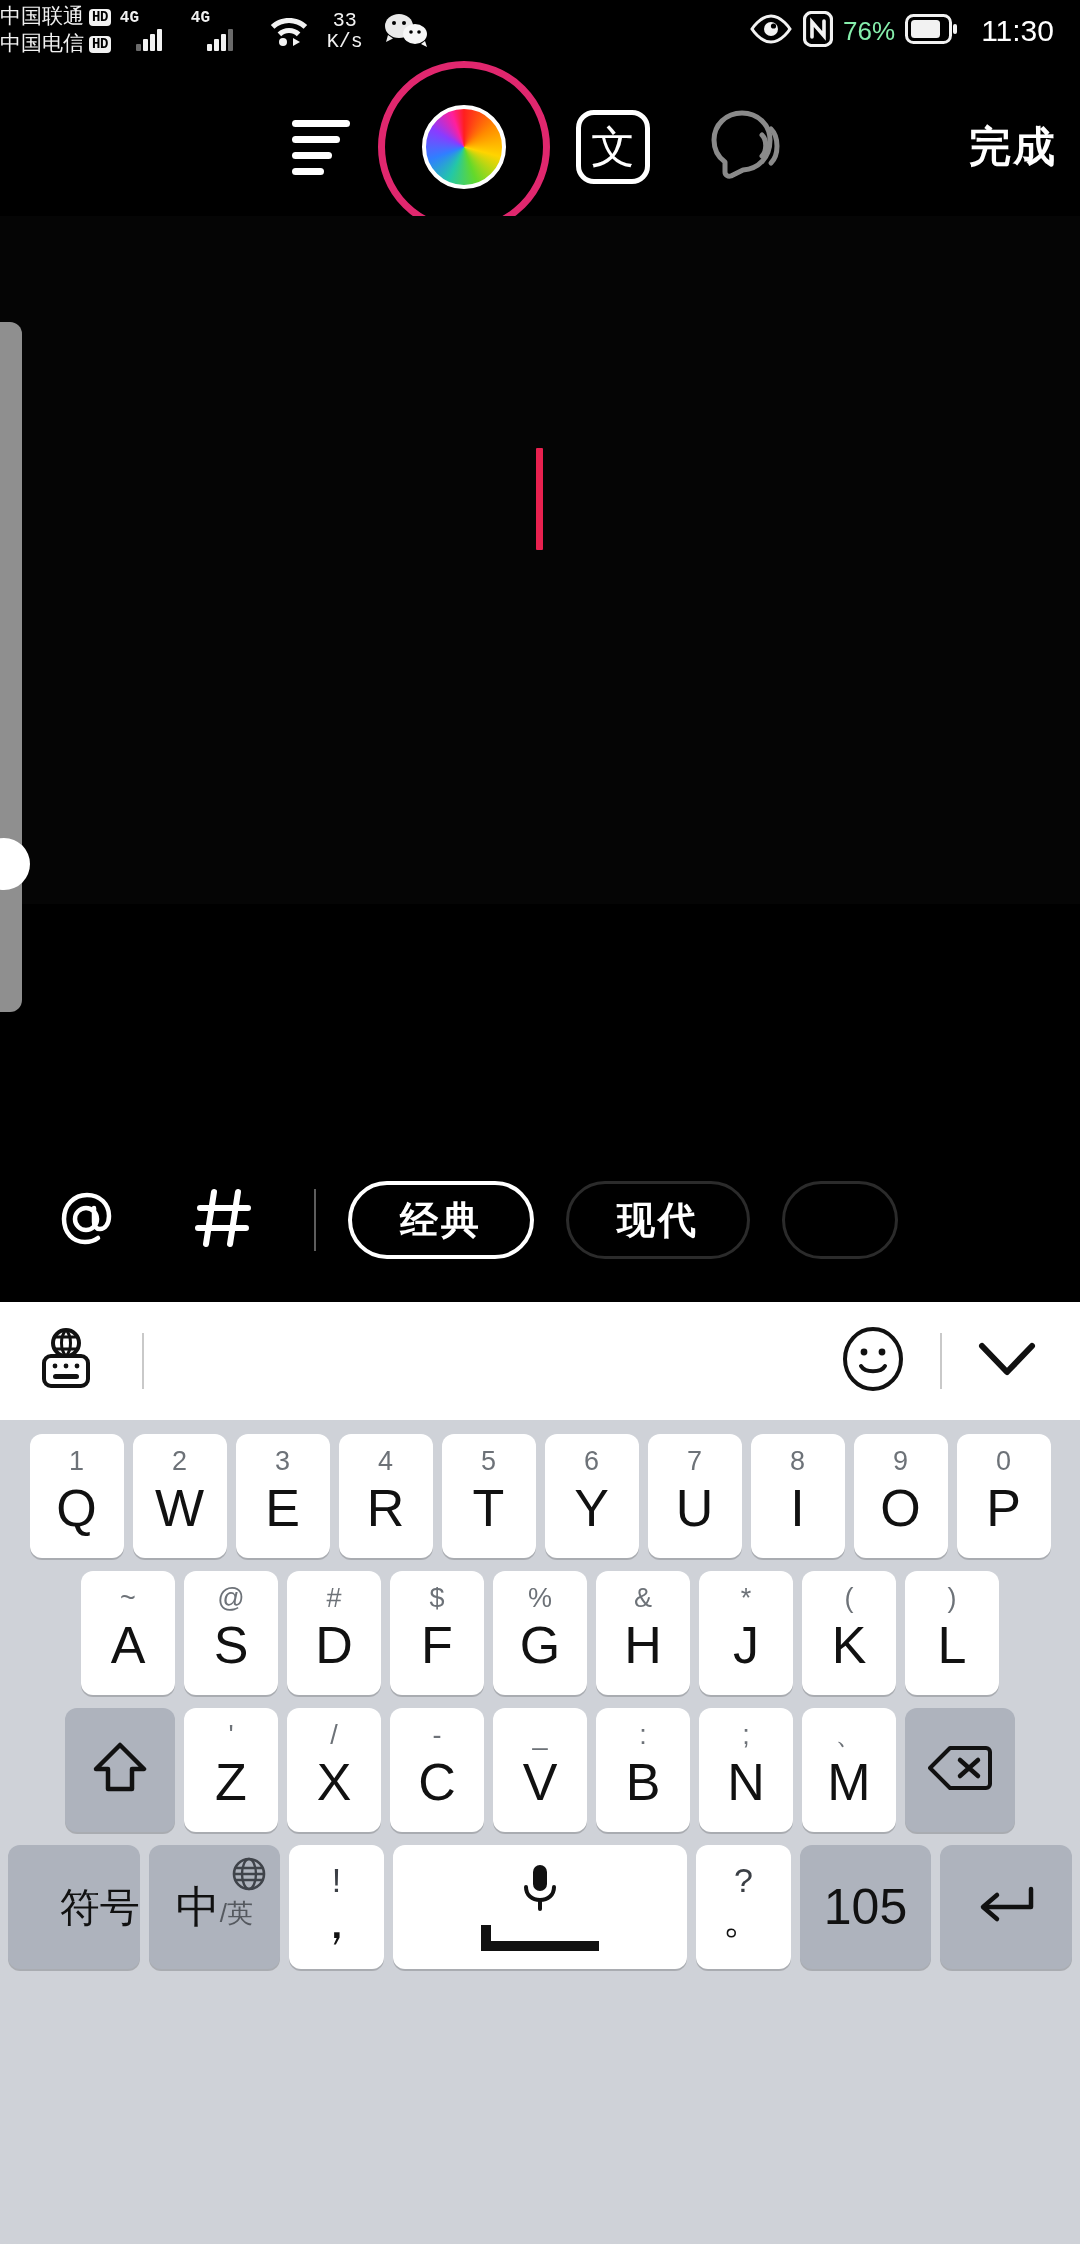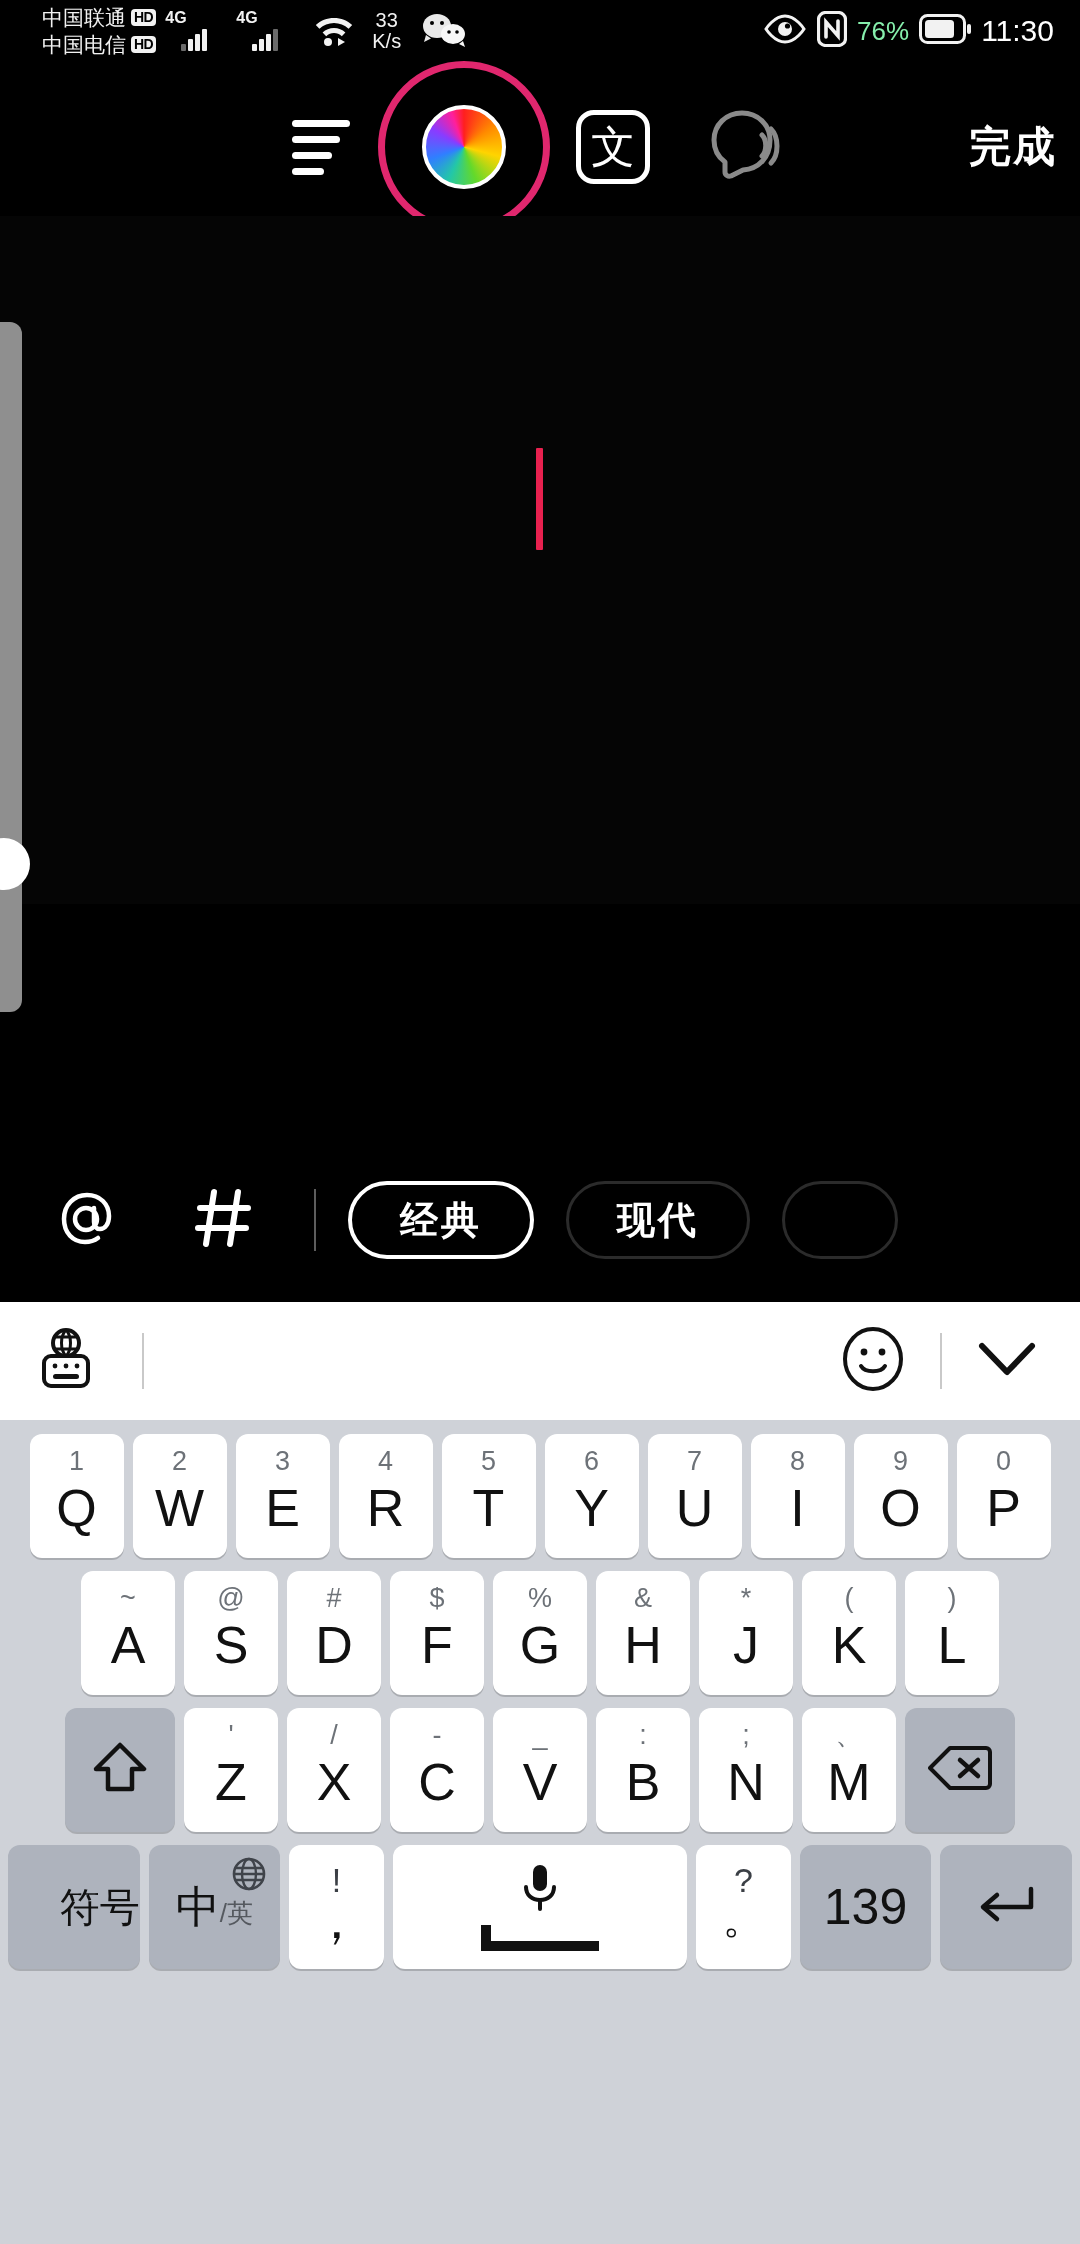--- a/index.html
+++ b/index.html
@@ -9,21 +9,21 @@
     font-family:"Liberation Sans", "DejaVu Sans", sans-serif;
     overflow:hidden;
   }
   .screen { position:relative; width:1080px; height:2244px; background:#000; }
 
   
   .statusbar {
     position:absolute; top:0; left:0; width:1080px; height:62px;
     display:flex; align-items:center; background:#000; color:#fff;
   }
-  .sb-left { display:flex; align-items:center; padding-left:42px; gap:9px; }
+  .sb-left { display:flex; align-items:center; gap:9px;font-family:Liberation Mono, monospace; }
   .carriers { display:flex; flex-direction:column; gap:1px; }
   .carrier-row { display:flex; align-items:center; gap:5px; }
   .carrier-name { font-size:21px; letter-spacing:0px; line-height:26px; color:#f2f2f2; }
   .hd-badge {
     font-size:14px; font-weight:bold; background:#f2f2f2; color:#000;
     border-radius:4px; padding:0 3px; line-height:17px; letter-spacing:-0.5px;
   }
   .gen-label { font-size:16px; font-weight:bold; position:absolute; top:0px; left:0; color:#f2f2f2;}
   .bars { display:flex; align-items:flex-end; gap:2px; height:26px; margin-top:18px; }
   .bars i { width:5px; background:#f2f2f2; border-radius:1px; display:block; }
@@ -32,21 +32,21 @@
   .bars i:nth-child(3){ height:17px; }
   .bars i:nth-child(4){ height:22px; }
   .bars i.dim { background:#6a6a6a; }
   .sig-wrap { width:62px; height:44px; position:relative; }
   .sig-wrap .bars { position:absolute; bottom:2px; left:16px; margin:0; }
   .wifi-ic { margin-left:6px; }
   .netspeed { font-size:20px; line-height:21px; text-align:center; margin-left:8px; color:#f2f2f2; }
   .wechat-ic { margin-left:12px; }
   .sb-right { margin-left:auto; display:flex; align-items:center; gap:10px; padding-right:26px; }
   .batt-pct { font-size:26px; color:#86efac; }
-  .clock { font-size:30px; color:#fff; margin-left:0; }
+  .clock { font-size:30px; color:#fff; margin-left:14px; }
 
   
   .edit-toolbar {
     position:absolute; top:78px; left:0; width:1080px; height:138px;
     display:flex; align-items:center;
   }
   .align-btn { margin-left:290px; width:62px; height:62px; display:flex; align-items:center; justify-content:center; }
   .align-lines { width:58px; display:flex; flex-direction:column; gap:9px; align-items:flex-start; }
   .align-lines span { height:7px; background:#fff; border-radius:4px; display:block; }
   .align-lines span:nth-child(1){ width:58px; }
@@ -541,21 +541,21 @@
           <span class="space-underline"></span>
         </span>
       </div>
 
       <div class="key k-period">
         <span class="c-top">?</span>
         <span class="c-bot">。</span>
       </div>
 
       <div class="key alt k-123 k-center">
-        <span class="main123">139</span>
+        <span class="main123">105</span>
       </div>
 
       <div class="key alt k-enter k-center">
         <span>
           <svg width="62" height="44" viewBox="0 0 62 44">
             <path d="M56 6v18H10" fill="none" stroke="#111" stroke-width="4.5" stroke-linecap="round" stroke-linejoin="round"></path>
             <path d="M22 12L8 24l14 12" fill="none" stroke="#111" stroke-width="4.5" stroke-linecap="round" stroke-linejoin="round"></path>
           </svg>
         </span>
       </div>

